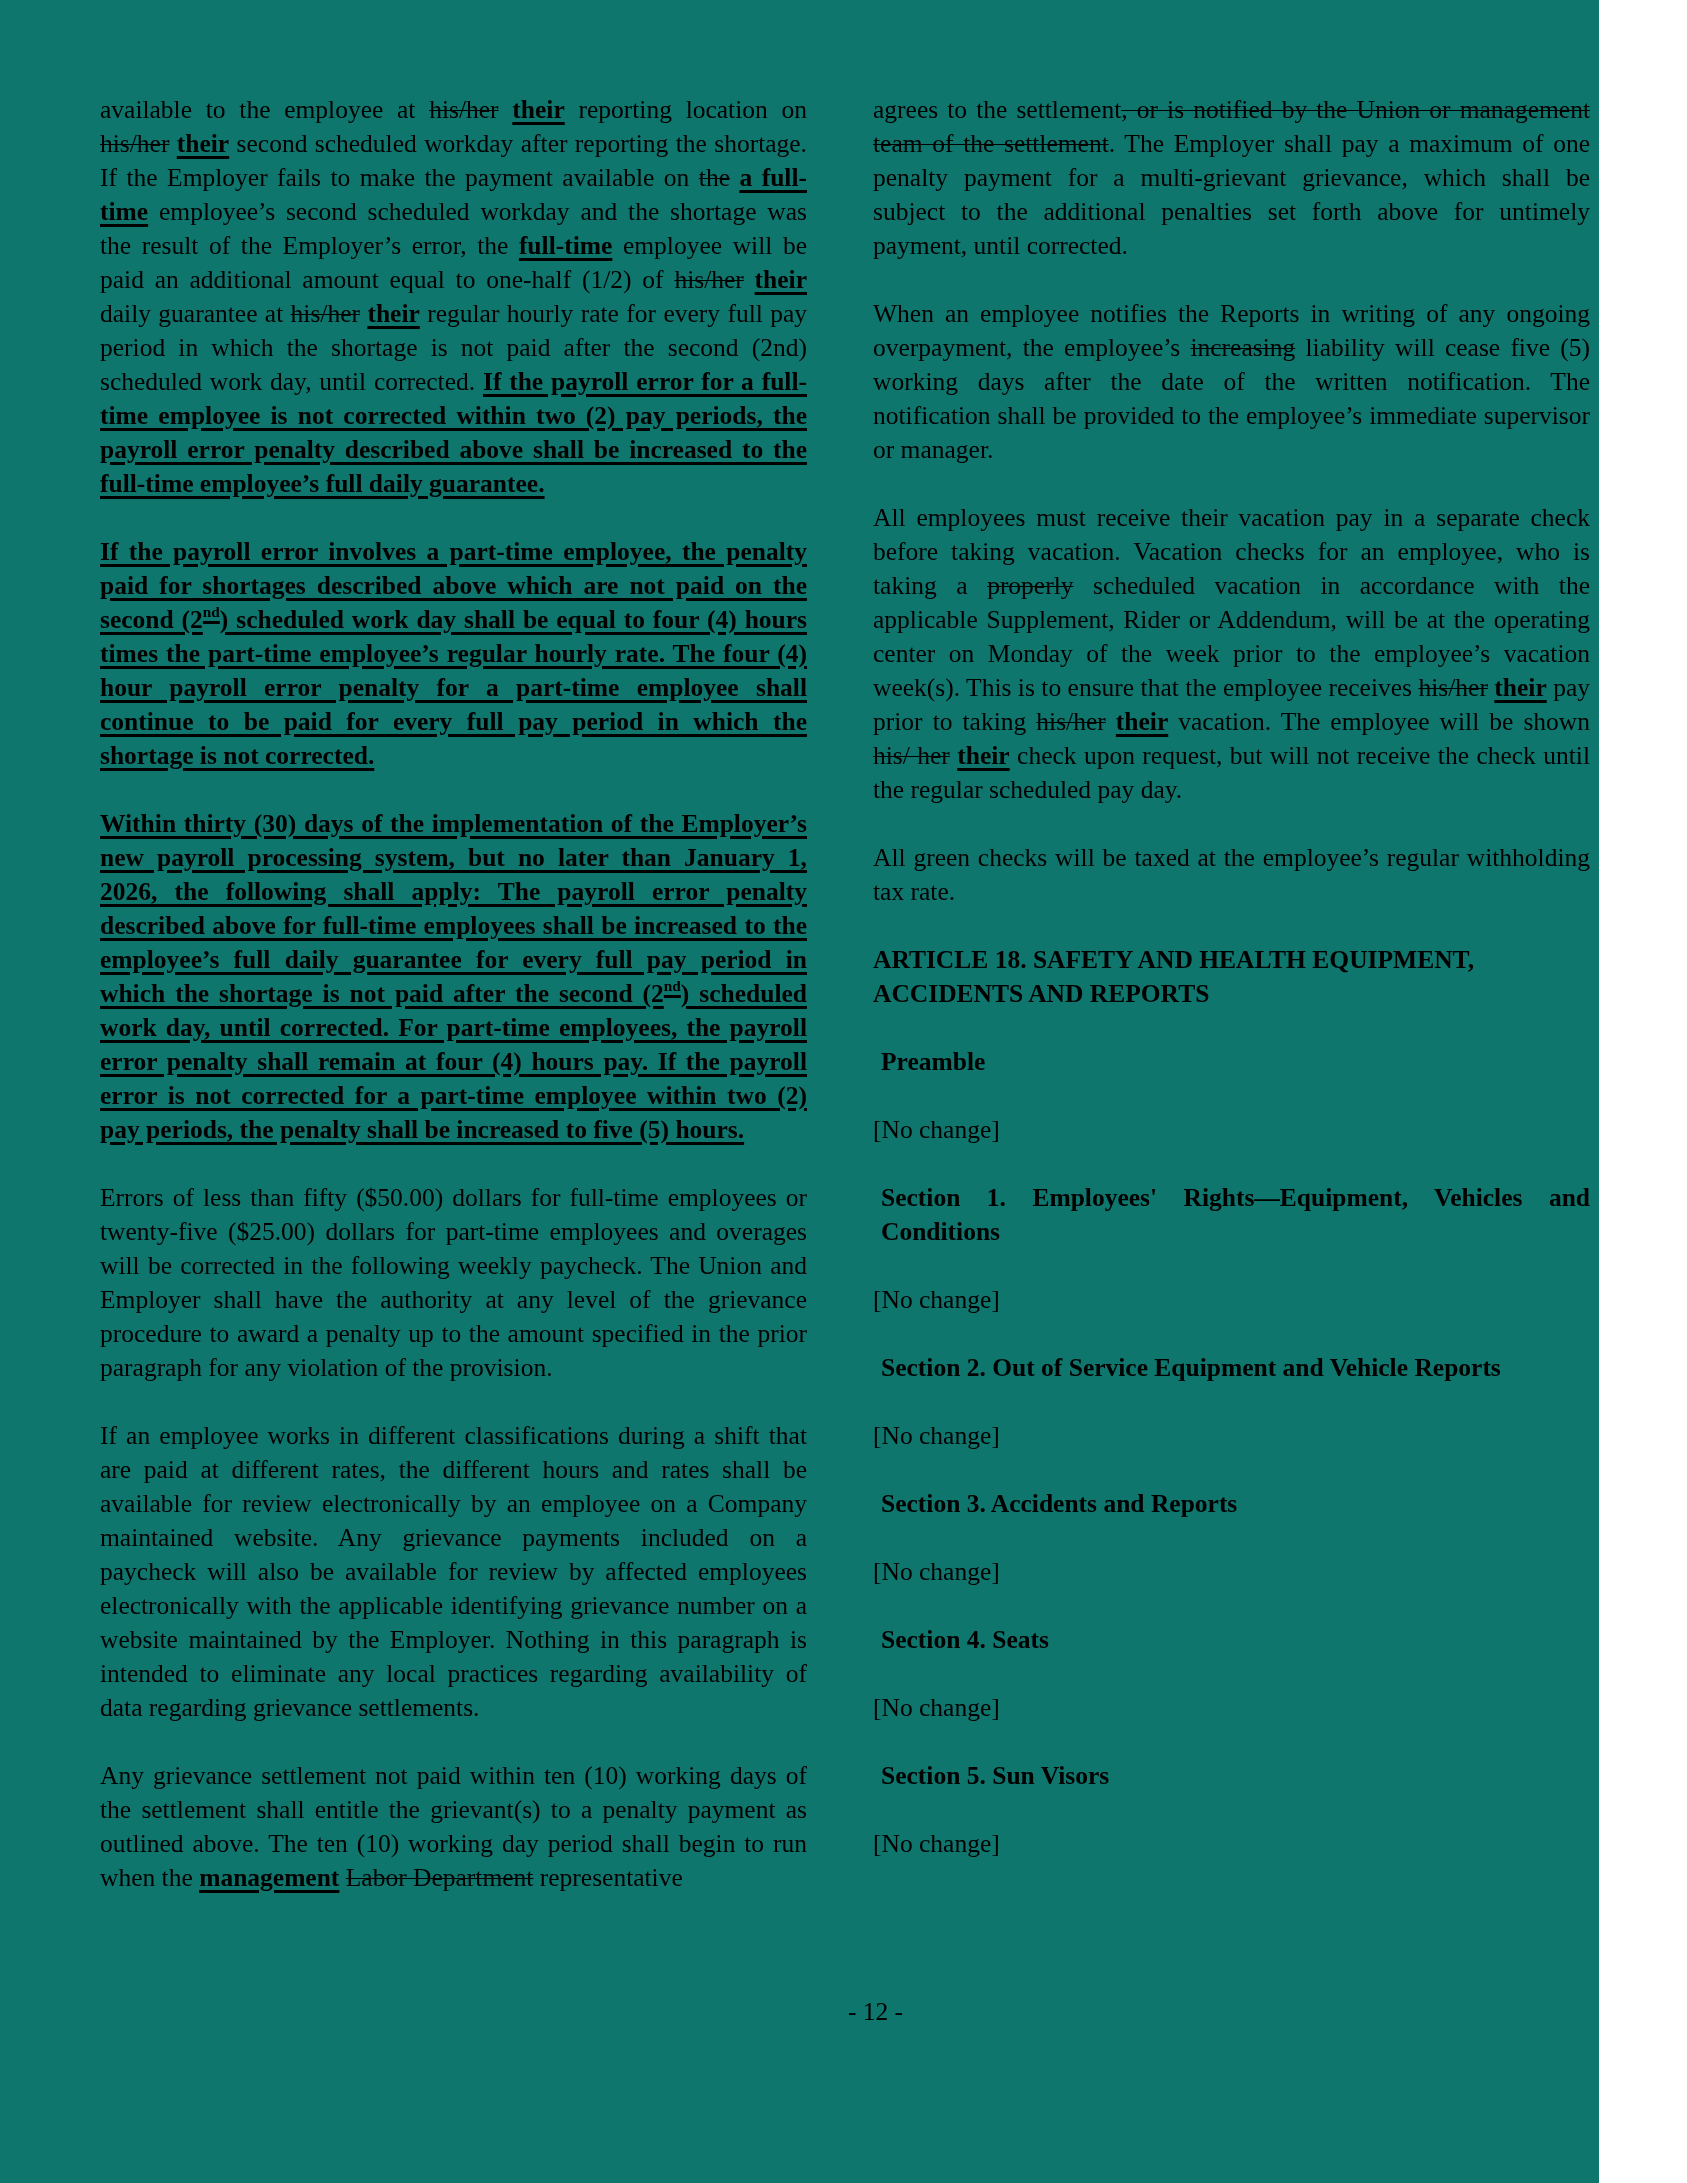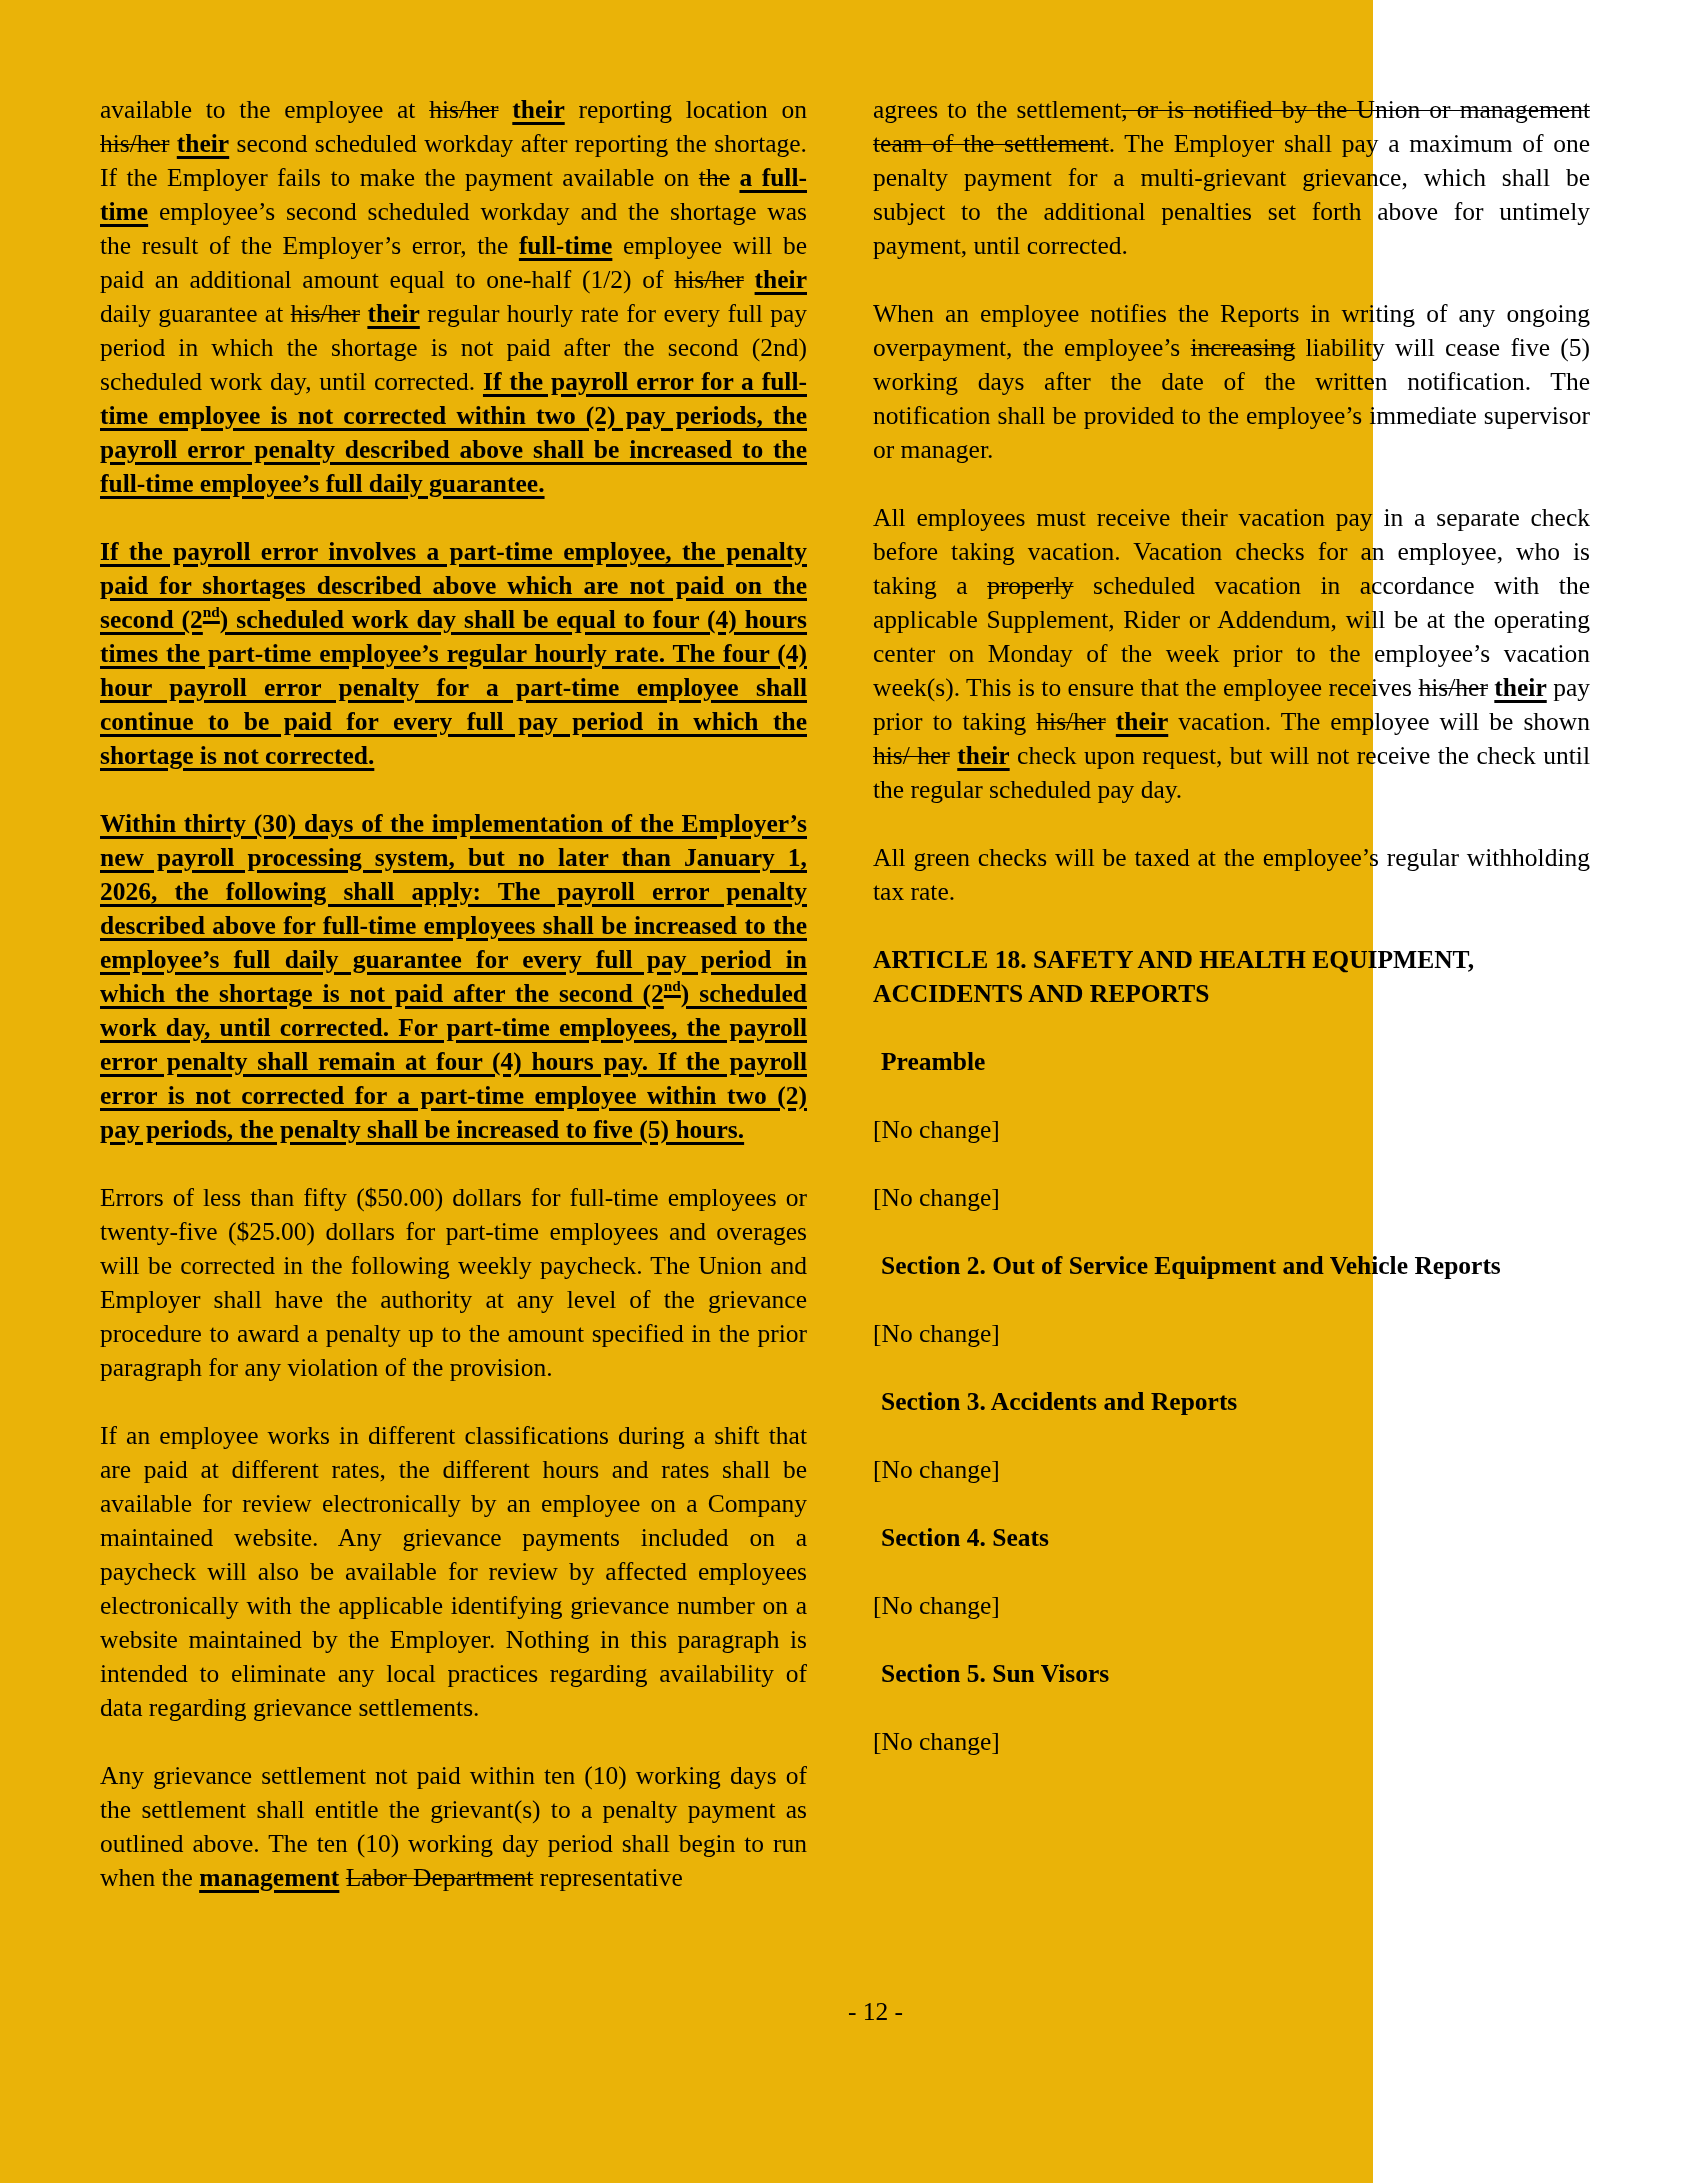--- a/index.html
+++ b/index.html
@@ -1,18 +1,18 @@
 <!DOCTYPE html>
 <html style="font-size:10.6px"><head>
 <meta charset="utf-8">
 <style>
   html, body { margin: 0; padding: 0; background: #ffffff; }
   body { width: 1687px; height: 2183px; position: relative; overflow: hidden;
          font-family: "Liberation Serif", "DejaVu Serif", serif; color: #000; }
-  .page { position: absolute; left: 0; top: 0; width: 1373px; height: 2183px; background:#eab308; }
+  .page { position: absolute; left: 0; top: 0; width: 1599px; height: 2183px; background:#0f766e; }
   .col { position: absolute; top: 93px; font-size: 25.5px; line-height: 34px; }
   .col-left { left: 100px; width: 707px; }
   .col-right { left: 873px; width: 717px; }
   .para { margin: 0 0 34px 0; text-align: justify; text-justify: inter-word; hyphens: none; }
   .para.last { margin-bottom: 0; }
   .heading-center { font-weight: bold; margin: 0 0 34px 0; }
   .heading-left { font-weight: bold; text-align: justify; margin: 0 0 34px 8px; }
   .run-strike { text-decoration: line-through; text-decoration-thickness: 1.3px; }
   .run-ins { font-weight: bold; text-decoration: underline; text-decoration-thickness: 2.6px; text-underline-offset: 4px; }
   sup { font-size: 0.6em; line-height: 0; vertical-align: 0.75em; }
@@ -32,20 +32,21 @@
       <p class="para last"><span>Any grievance settlement not paid within ten (10) working days of the settlement shall entitle the grievant(s) to a penalty payment as outlined above. The ten (10) working day period shall begin to run when the </span><span class="run-ins">management</span><span> </span><span class="run-strike">Labor Department</span><span> representative</span></p>
     </div>
   <div class="col col-right">
       <p class="para"><span>agrees to the settlement</span><span class="run-strike">, or is notified by the Union or management team of the settlement</span><span>. The Employer shall pay a maximum of one penalty payment for a multi-grievant grievance, which shall be subject to the additional penalties set forth above for untimely payment, until corrected.</span></p>
       <p class="para"><span>When an employee notifies the Reports in writing of any ongoing overpayment, the employee’s </span><span class="run-strike">increasing</span><span> liability will cease five (5) working days after the date of the written notification. The notification shall be provided to the employee’s immediate supervisor or manager.</span></p>
       <p class="para"><span>All employees must receive their vacation pay in a separate check before taking vacation. Vacation checks for an employee, who is taking a </span><span class="run-strike">properly</span><span> scheduled vacation in accordance with the applicable Supplement, Rider or Addendum, will be at the operating center on Monday of the week prior to the employee’s vacation week(s). This is to ensure that the employee receives </span><span class="run-strike">his/her</span><span> </span><span class="run-ins">their</span><span> pay prior to taking </span><span class="run-strike">his/her</span><span> </span><span class="run-ins">their</span><span> vacation. The employee will be shown </span><span class="run-strike">his/ her</span><span> </span><span class="run-ins">their</span><span> check upon request, but will not receive the check until the regular scheduled pay day.</span></p>
       <p class="para"><span>All green checks will be taxed at the employee’s regular withholding tax rate.</span></p>
       <p class="heading-center"><span>ARTICLE 18. SAFETY AND HEALTH EQUIPMENT,</span><br><span>ACCIDENTS AND REPORTS</span></p>
       <p class="heading-left"><span>Preamble</span></p>
       <p class="para"><span>[No change]</span></p>
+      <p class="heading-left"><span>Section 1. Employees' Rights—Equipment, Vehicles and Conditions</span></p>
       <p class="para"><span>[No change]</span></p>
       <p class="heading-left"><span>Section 2. Out of Service Equipment and Vehicle Reports</span></p>
       <p class="para"><span>[No change]</span></p>
       <p class="heading-left"><span>Section 3. Accidents and Reports</span></p>
       <p class="para"><span>[No change]</span></p>
       <p class="heading-left"><span>Section 4. Seats</span></p>
       <p class="para"><span>[No change]</span></p>
       <p class="heading-left"><span>Section 5. Sun Visors</span></p>
       <p class="para last"><span>[No change]</span></p>
     </div>

